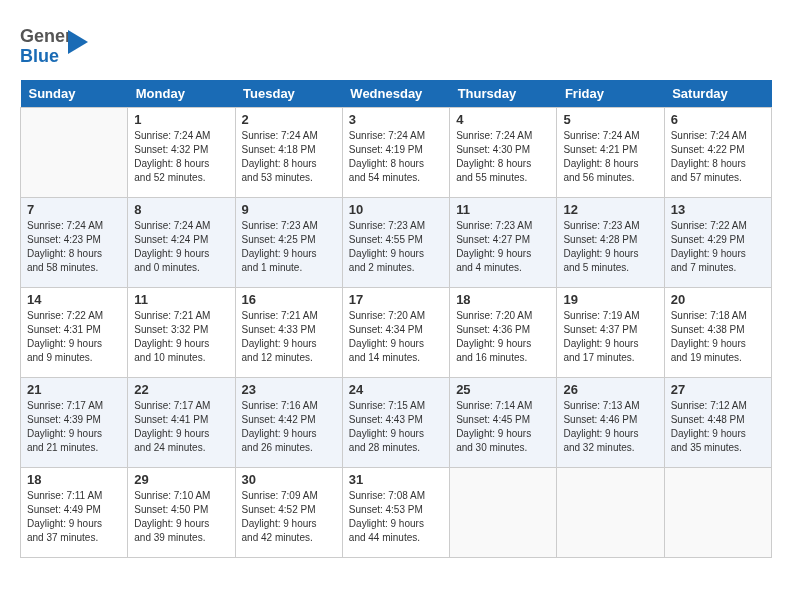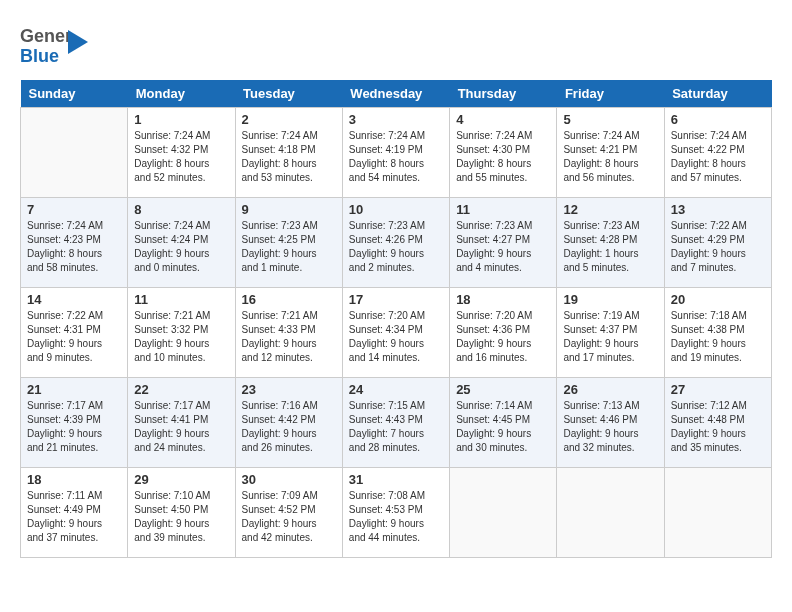--- a/index.html
+++ b/index.html
@@ -140,29 +140,29 @@
         <td>
           <span class="day-number">8</span>
           <div class="cell-info"><span>Sunrise: 7:24 AM</span><br><span>Sunset: 4:24 PM</span><br><span>Daylight: 9 hours and 0 minutes.</span></div>
         </td>
         <td>
           <span class="day-number">9</span>
           <div class="cell-info"><span>Sunrise: 7:23 AM</span><br><span>Sunset: 4:25 PM</span><br><span>Daylight: 9 hours and 1 minute.</span></div>
         </td>
         <td>
           <span class="day-number">10</span>
-          <div class="cell-info"><span>Sunrise: 7:23 AM</span><br><span>Sunset: 4:26 PM</span><br><span>Daylight: 9 hours and 2 minutes.</span></div>
+          <div class="cell-info"><span>Sunrise: 7:23 AM</span><br><span>Sunset: 4:55 PM</span><br><span>Daylight: 9 hours and 2 minutes.</span></div>
         </td>
         <td>
           <span class="day-number">11</span>
           <div class="cell-info"><span>Sunrise: 7:23 AM</span><br><span>Sunset: 4:27 PM</span><br><span>Daylight: 9 hours and 4 minutes.</span></div>
         </td>
         <td>
           <span class="day-number">12</span>
-          <div class="cell-info"><span>Sunrise: 7:23 AM</span><br><span>Sunset: 4:28 PM</span><br><span>Daylight: 1 hours and 5 minutes.</span></div>
+          <div class="cell-info"><span>Sunrise: 7:23 AM</span><br><span>Sunset: 4:28 PM</span><br><span>Daylight: 9 hours and 5 minutes.</span></div>
         </td>
         <td>
           <span class="day-number">13</span>
           <div class="cell-info"><span>Sunrise: 7:22 AM</span><br><span>Sunset: 4:29 PM</span><br><span>Daylight: 9 hours and 7 minutes.</span></div>
         </td>
       </tr>
       <tr>
         <td>
           <span class="day-number">14</span>
           <div class="cell-info"><span>Sunrise: 7:22 AM</span><br><span>Sunset: 4:31 PM</span><br><span>Daylight: 9 hours and 9 minutes.</span></div>
@@ -200,21 +200,21 @@
         <td>
           <span class="day-number">22</span>
           <div class="cell-info"><span>Sunrise: 7:17 AM</span><br><span>Sunset: 4:41 PM</span><br><span>Daylight: 9 hours and 24 minutes.</span></div>
         </td>
         <td>
           <span class="day-number">23</span>
           <div class="cell-info"><span>Sunrise: 7:16 AM</span><br><span>Sunset: 4:42 PM</span><br><span>Daylight: 9 hours and 26 minutes.</span></div>
         </td>
         <td>
           <span class="day-number">24</span>
-          <div class="cell-info"><span>Sunrise: 7:15 AM</span><br><span>Sunset: 4:43 PM</span><br><span>Daylight: 7 hours and 28 minutes.</span></div>
+          <div class="cell-info"><span>Sunrise: 7:15 AM</span><br><span>Sunset: 4:43 PM</span><br><span>Daylight: 9 hours and 28 minutes.</span></div>
         </td>
         <td>
           <span class="day-number">25</span>
           <div class="cell-info"><span>Sunrise: 7:14 AM</span><br><span>Sunset: 4:45 PM</span><br><span>Daylight: 9 hours and 30 minutes.</span></div>
         </td>
         <td>
           <span class="day-number">26</span>
           <div class="cell-info"><span>Sunrise: 7:13 AM</span><br><span>Sunset: 4:46 PM</span><br><span>Daylight: 9 hours and 32 minutes.</span></div>
         </td>
         <td>

